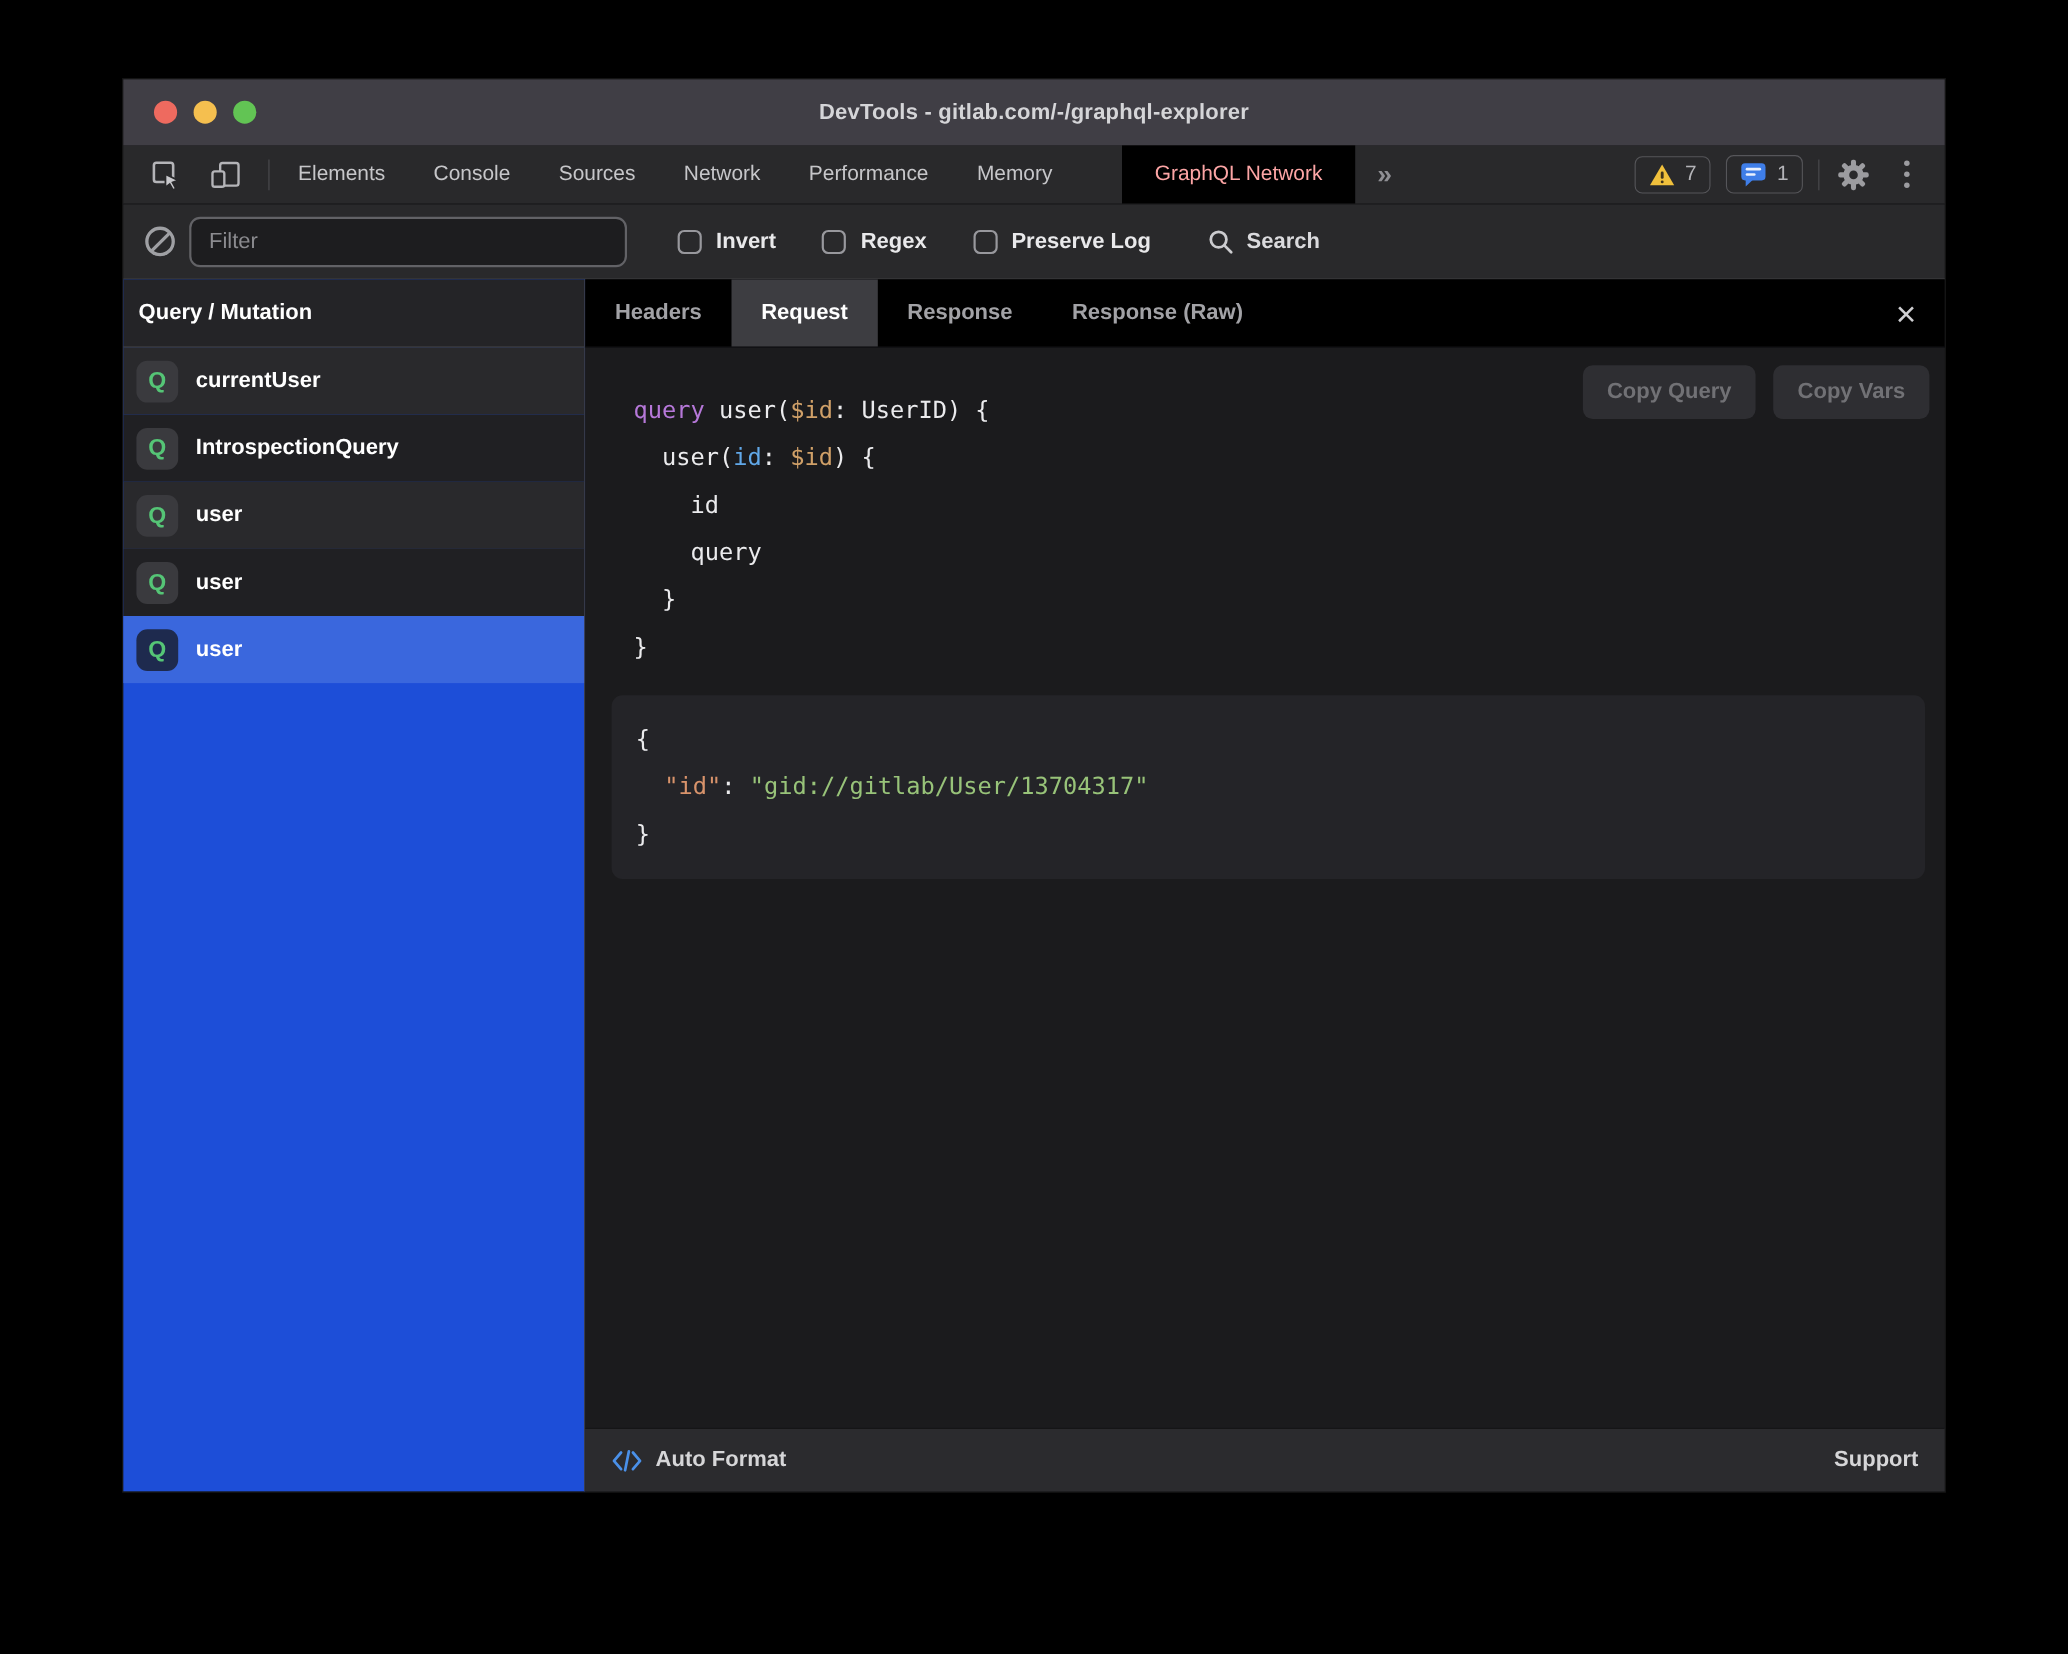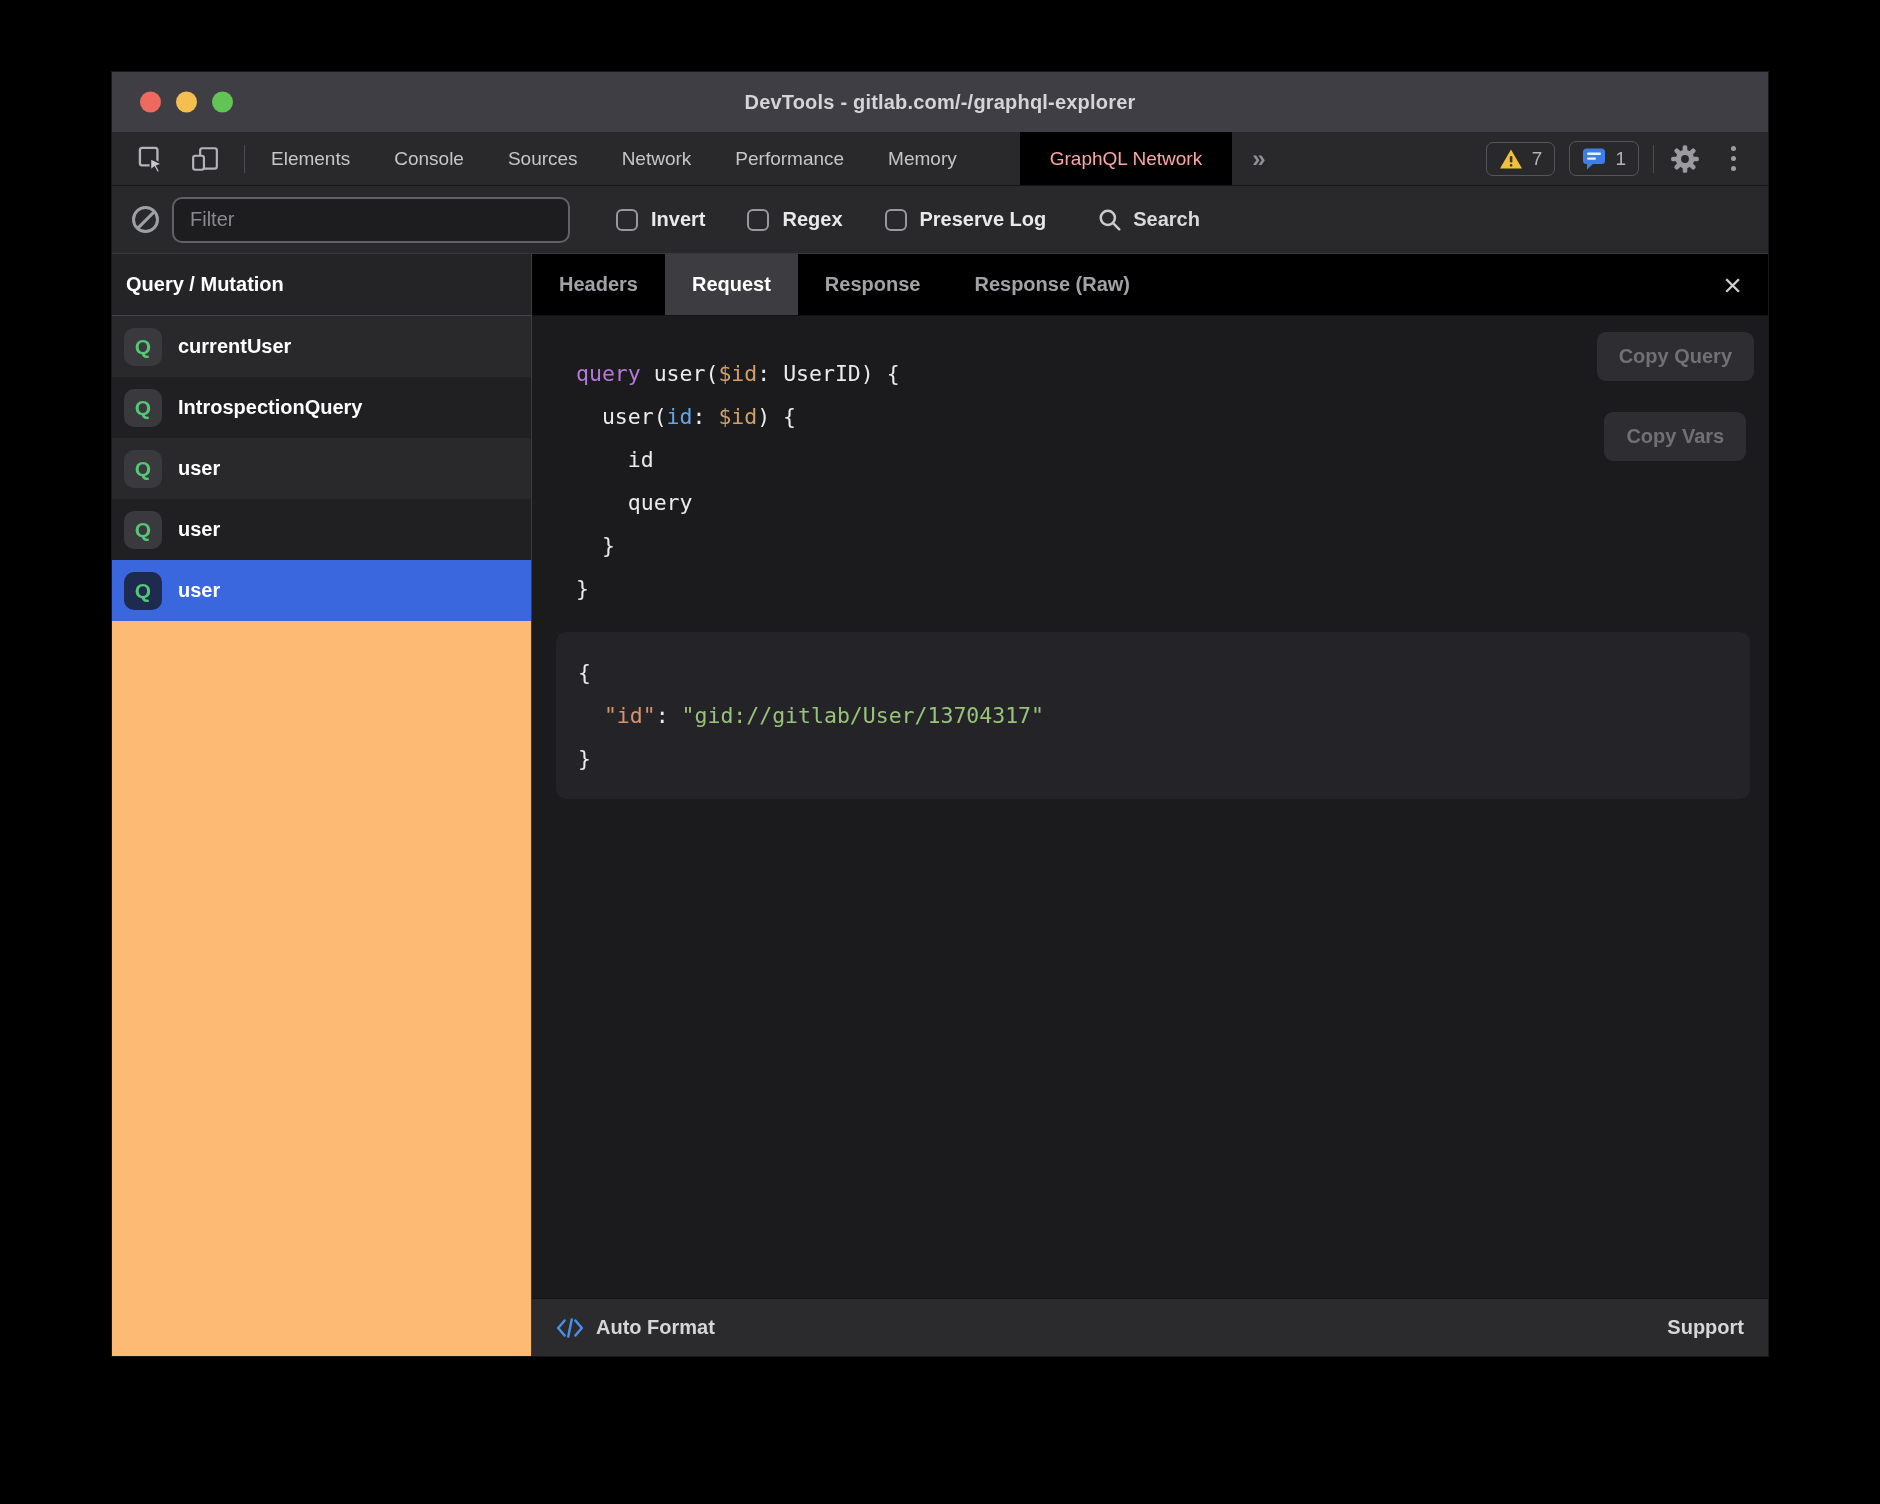--- a/index.html
+++ b/index.html
@@ -44,21 +44,21 @@
   .checkbox-group { display:flex; align-items:center; gap:42px; margin-left:46px; }
   .checkbox { display:flex; align-items:center; gap:13px; cursor:default; }
   .box { width:22px; height:22px; border:2.5px solid #98989d; border-radius:6px; background:transparent; }
   .cb-label { color:#e9e9eb; font-size:20px; font-weight:600; }
   .search-group { display:flex; align-items:center; gap:11px; margin-left:52px; }
   .search-label { color:#dadadd; font-size:20px; font-weight:600; }
 
   
   .main { flex:1; display:flex; min-height:0; background:#1a1a1c; }
 
-  .sidebar { width:420px; flex:none; background:#fdba74; border-right:1px solid #3c3c40; display:flex; flex-direction:column; }
+  .sidebar { width:420px; flex:none; background:#1d4ed8; border-right:1px solid #3c3c40; display:flex; flex-direction:column; }
   .sidebar-header { height:62px; flex:none; display:flex; align-items:center; padding-left:14px; color:#fff; font-size:20px; font-weight:700;
                     background:#242427; border-bottom:1px solid #47474b; }
   .side-row { height:61px; flex:none; display:flex; align-items:center; padding-left:12px; gap:16px; }
   .side-row.odd  { background:#29292c; }
   .side-row.even { background:#202023; }
   .side-row.selected { background:var(--selected-row-blue); }
   .q-badge { width:38px; height:38px; border-radius:10px; background:#3a3a3e; color:var(--badge-green);
              display:flex; align-items:center; justify-content:center; font-size:21px; font-weight:800; flex:none; }
   .side-row.selected .q-badge { background:rgba(20,20,22,0.72); }
   .row-label { color:#fff; font-size:20px; font-weight:700; }
@@ -75,21 +75,21 @@
   .code-line { font-family:"DejaVu Sans Mono",monospace; font-size:21.5px; line-height:43px; white-space:pre; color:#ebebed; }
   .c-plain    { color:#ebebed; }
   .c-keyword  { color:var(--code-keyword); }
   .c-variable { color:var(--code-variable);text-align:right; }
   .c-argname  { color:var(--code-argname); }
   .c-key      { color:var(--code-key); }
   .c-string   { color:var(--code-string); }
 
   .vars-box { margin:22px 18px 0 24px; background:#242428; border-radius:10px; padding:19px 22px; }
 
-  .copy-buttons { position:absolute; top:16px; right:14px; display:flex; flex-direction:column; align-items:center; gap:31px; }
+  .copy-buttons { position:absolute; top:16px; right:14px; display:flex; flex-direction:row; align-items:flex-end; gap:16px; }
   .copy-btn { background:#2e2e32; color:#717175; font-size:20px; font-weight:700; border:none; border-radius:9px;
               padding:13px 22px; font-family:"Liberation Sans",sans-serif; }
 
   .panel-footer { height:58px; flex:none; background:#2b2b2e; border-top:1px solid #131315; display:flex; align-items:center; padding:0 24px; }
   .auto-format { display:flex; align-items:center; gap:12px; }
   .footer-label { color:#d6d6d8; font-size:20px; font-weight:700; }
   .support { margin-left:auto; }
 </style>
 </head>
 <body>

